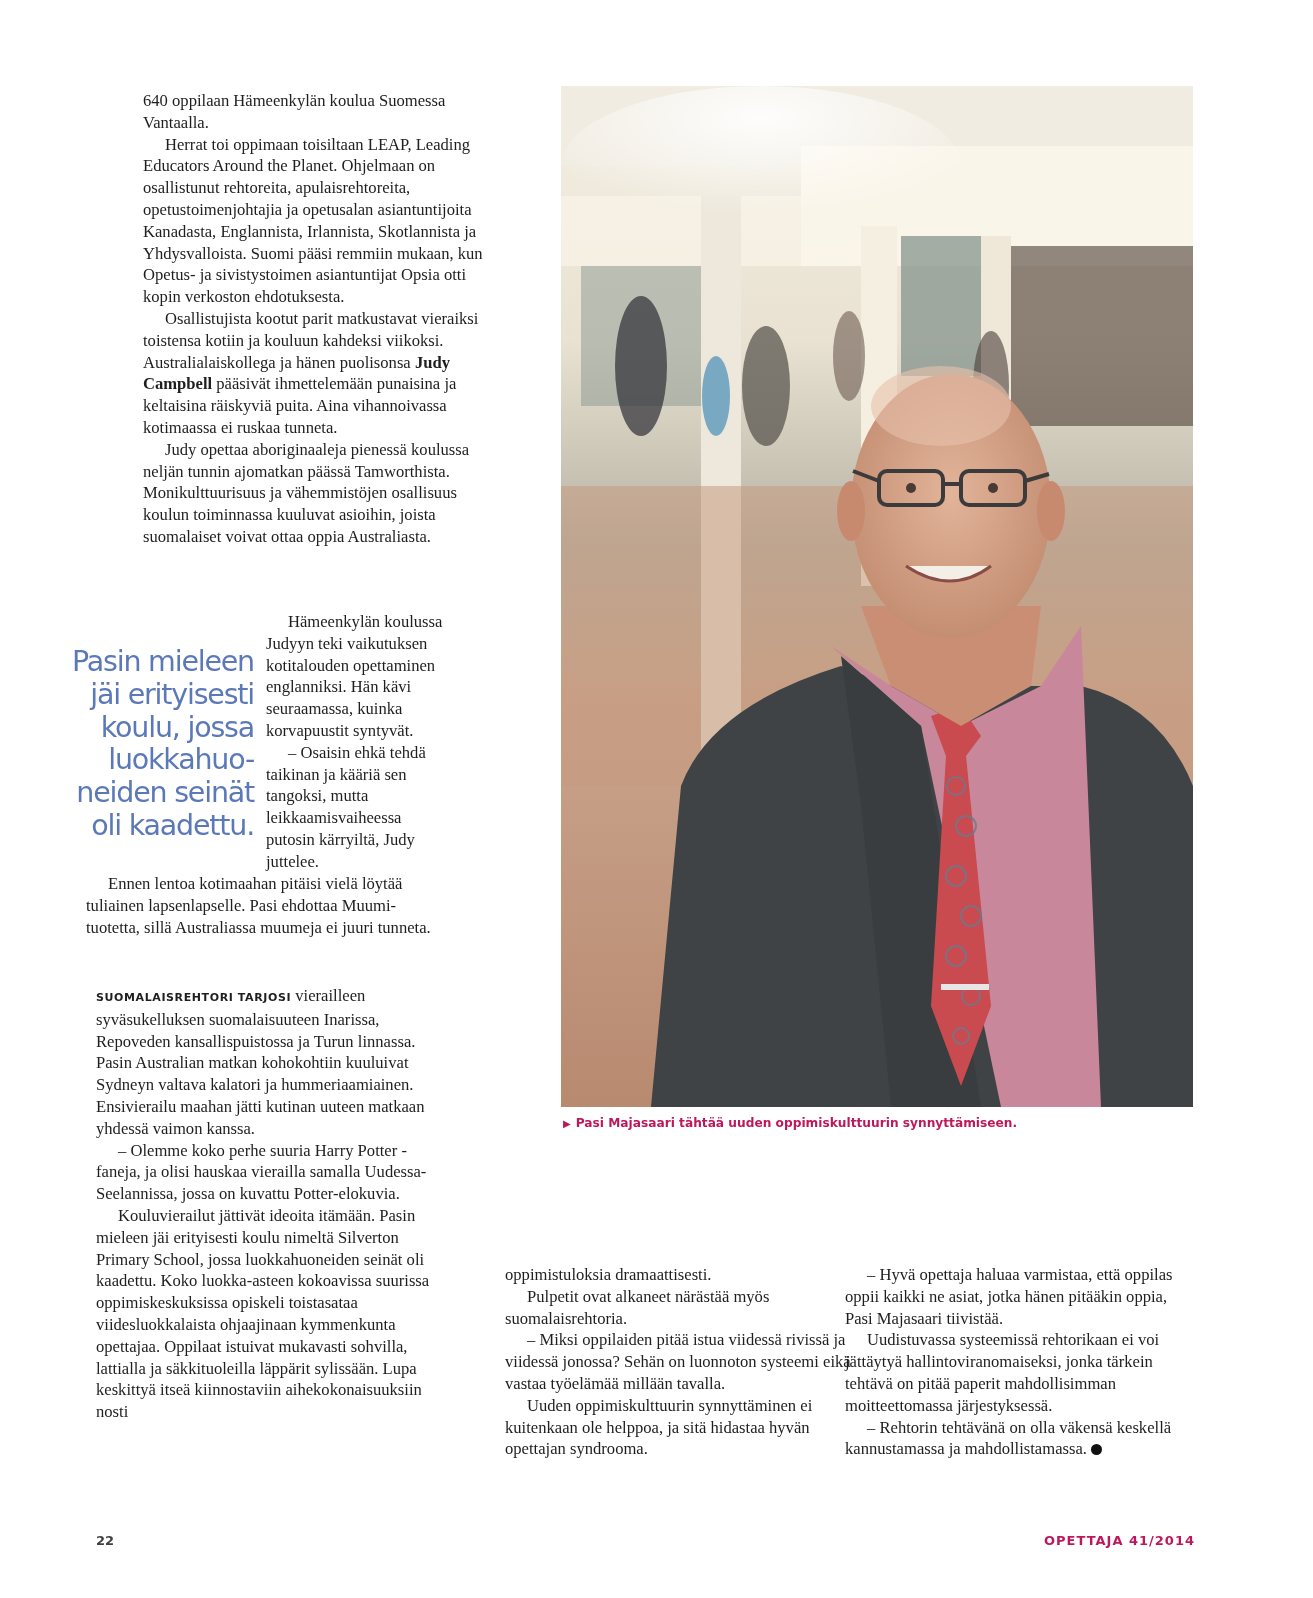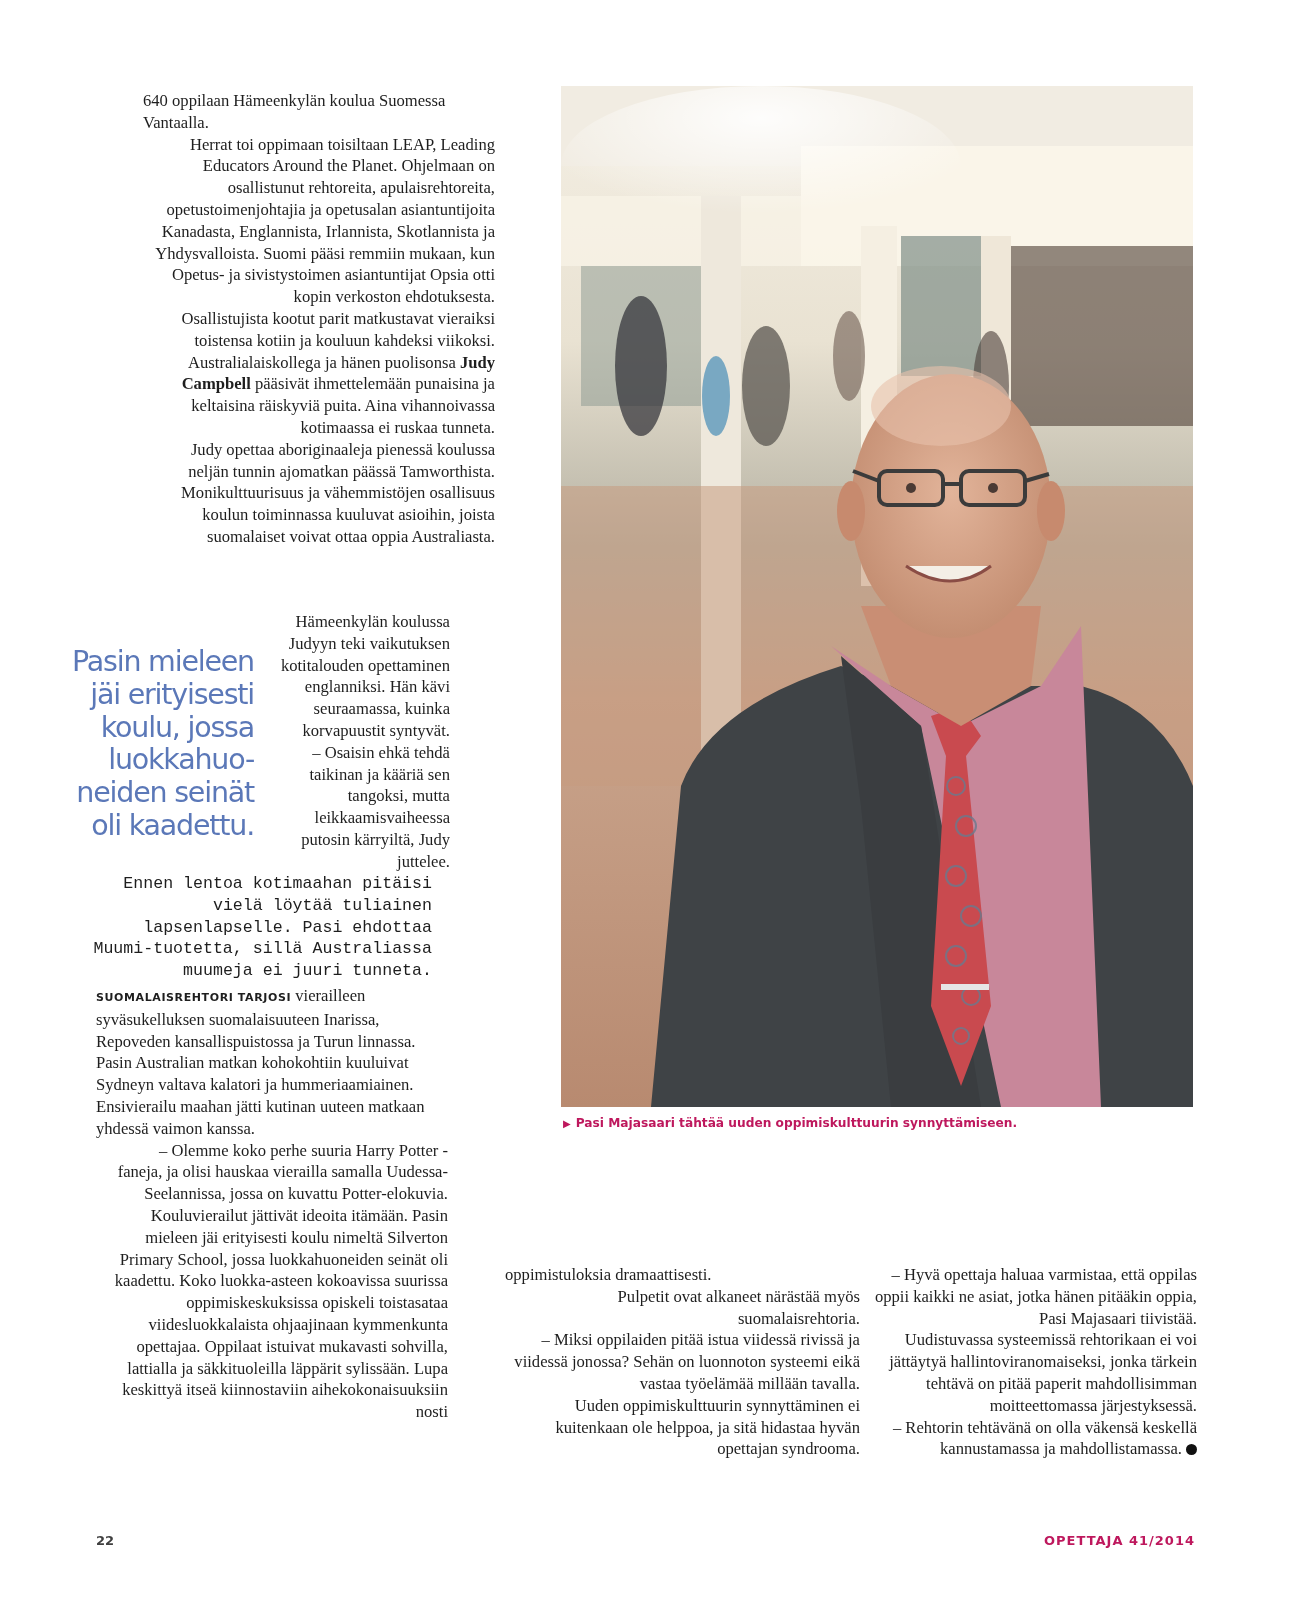--- a/index.html
+++ b/index.html
@@ -1,23 +1,23 @@
 <!DOCTYPE html>
 <html><head>
 <meta charset="utf-8">
 <style>
   html, body { margin: 0; padding: 0; background: #ffffff; }
   body { width: 1313px; height: 1598px; position: relative; overflow: hidden; }
   .page { position: absolute; left: 0; top: 0; width: 1313px; height: 1598px; background: #fff; }
   .col-text { font-family: "Liberation Serif", "DejaVu Serif", serif; font-size: 16.6px; line-height: 21.8px; color: #1e1e1e; }
   .col-text p { margin: 0; }
-  .col-text p.ind { text-indent: 22px; text-align: right; }
+  .col-text p.ind { text-indent: 22px; }
   .col1 { position: absolute; left: 96px; top: 90px; width: 352px; margin-left: 47px; }
   .narrow { position: absolute; left: 266px; top: 611px; width: 184px; }
-  .col1b { position: absolute; left: 80px; top: 873px; width: 352px; font-family: Liberation Mono, monospace; }
+  .col1b { position: absolute; left: 86px; top: 873px; width: 352px; }
   .col1c { position: absolute; left: 96px; top: 985px; width: 352px; }
   .col2 { position: absolute; left: 470px; top: 1264px; width: 355px; margin-left: 35px; }
   .col3 { position: absolute; left: 845px; top: 1264px; width: 352px; }
   .pullquote { position: absolute; left: 54px; top: 646px; width: 200px;
     font-family: "DejaVu Sans", "Liberation Sans", sans-serif; font-size: 28.5px; line-height: 32.8px;
     color: #5b78b8; letter-spacing: -1.2px; text-align: right; }
   .pullquote span { display: block; }
   .kicker { font-family: "DejaVu Sans", "Liberation Sans", sans-serif; font-weight: bold; font-size: 11px; letter-spacing: 0.6px; }
   .photo { position: absolute; left: 561px; top: 86px; width: 632px; height: 1021px; overflow: hidden; background: #cfc3b3; }
   .photo svg { display: block; }

